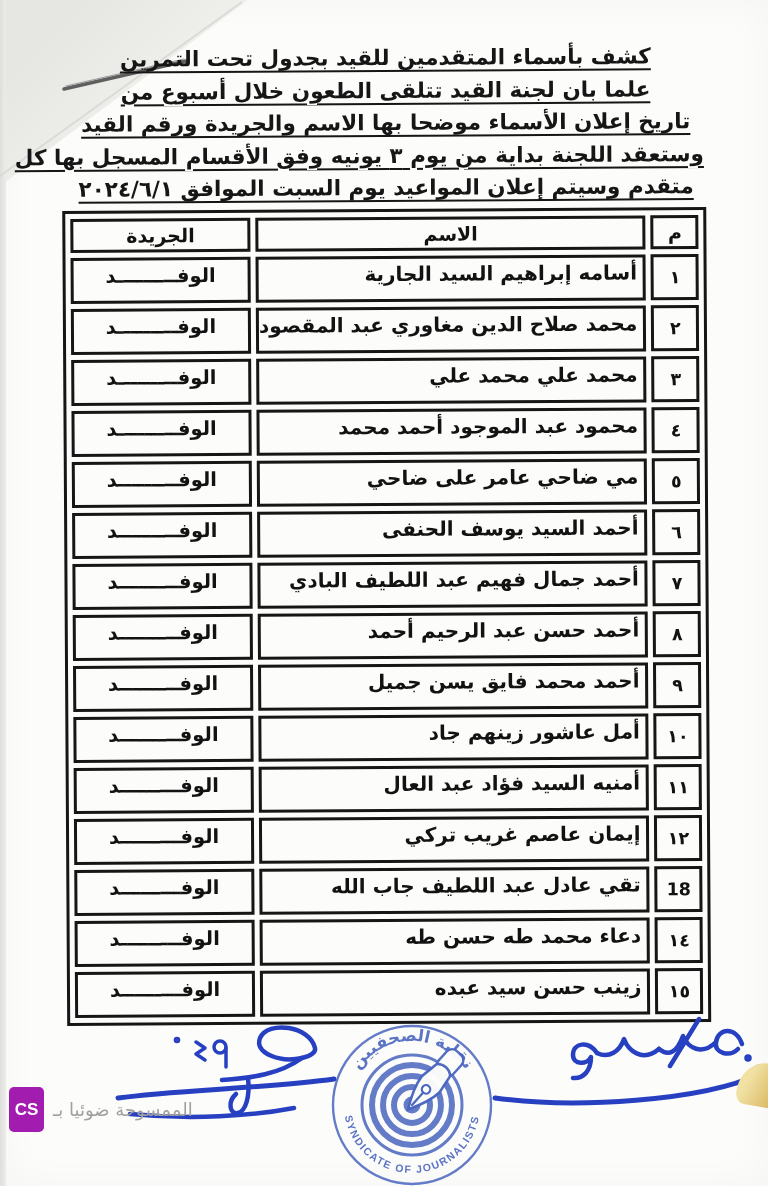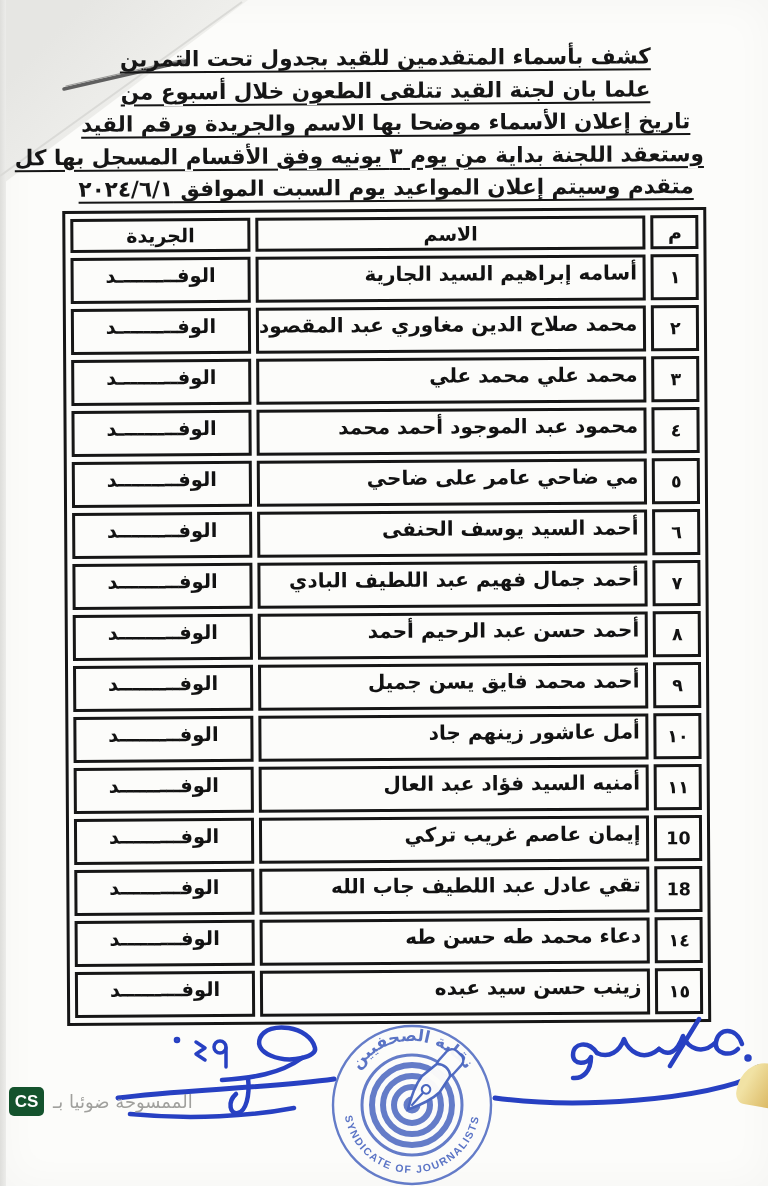--- a/index.html
+++ b/index.html
@@ -56,21 +56,21 @@
   }
   td.cell-paper{text-align:center;font-size:19.5px;font-weight:bold;vertical-align:top;padding-top:4px;}
   .sig{position:absolute;}
   .sig path,.sig circle{stroke:var(--ink-blue,#2740c2);fill:none;stroke-linecap:round;stroke-linejoin:round;}
   .stamp{position:absolute;left:317px;top:1021px;}
   .cam{
     position:absolute;left:9px;top:1087px;display:flex;align-items:center;gap:9px;
     color:var(--watermark-gray,#a0a09d);
   }
   .cs-badge{
-    width:35px;height:29px;border-radius:5px;background:#14532d;
+    width:35px;height:45px;border-radius:5px;background:#a21caf;
     color:#fff;font-family:"Liberation Sans",sans-serif;font-weight:bold;font-size:17px;
     display:flex;align-items:center;justify-content:center;
   }
   .cam-brand{font-family:"Liberation Sans",sans-serif;font-size:25px;letter-spacing:0.5px;}
   .cam-ar{font-size:18px;direction:rtl;}
 </style>
 </head>
 <body>
 
 <div class="scene">
@@ -166,21 +166,21 @@
               <td class="cell-paper">الوفـــــــــد</td>
             </tr>
 
             <tr>
               <td class="cell-no">١١</td>
               <td class="cell-name">أمنيه السيد فؤاد عبد العال</td>
               <td class="cell-paper">الوفـــــــــد</td>
             </tr>
 
             <tr>
-              <td class="cell-no">10</td>
+              <td class="cell-no">١٢</td>
               <td class="cell-name">إيمان عاصم غريب تركي</td>
               <td class="cell-paper">الوفـــــــــد</td>
             </tr>
 
             <tr>
               <td class="cell-no">18</td>
               <td class="cell-name">تقي عادل عبد اللطيف جاب الله</td>
               <td class="cell-paper">الوفـــــــــد</td>
             </tr>
 

